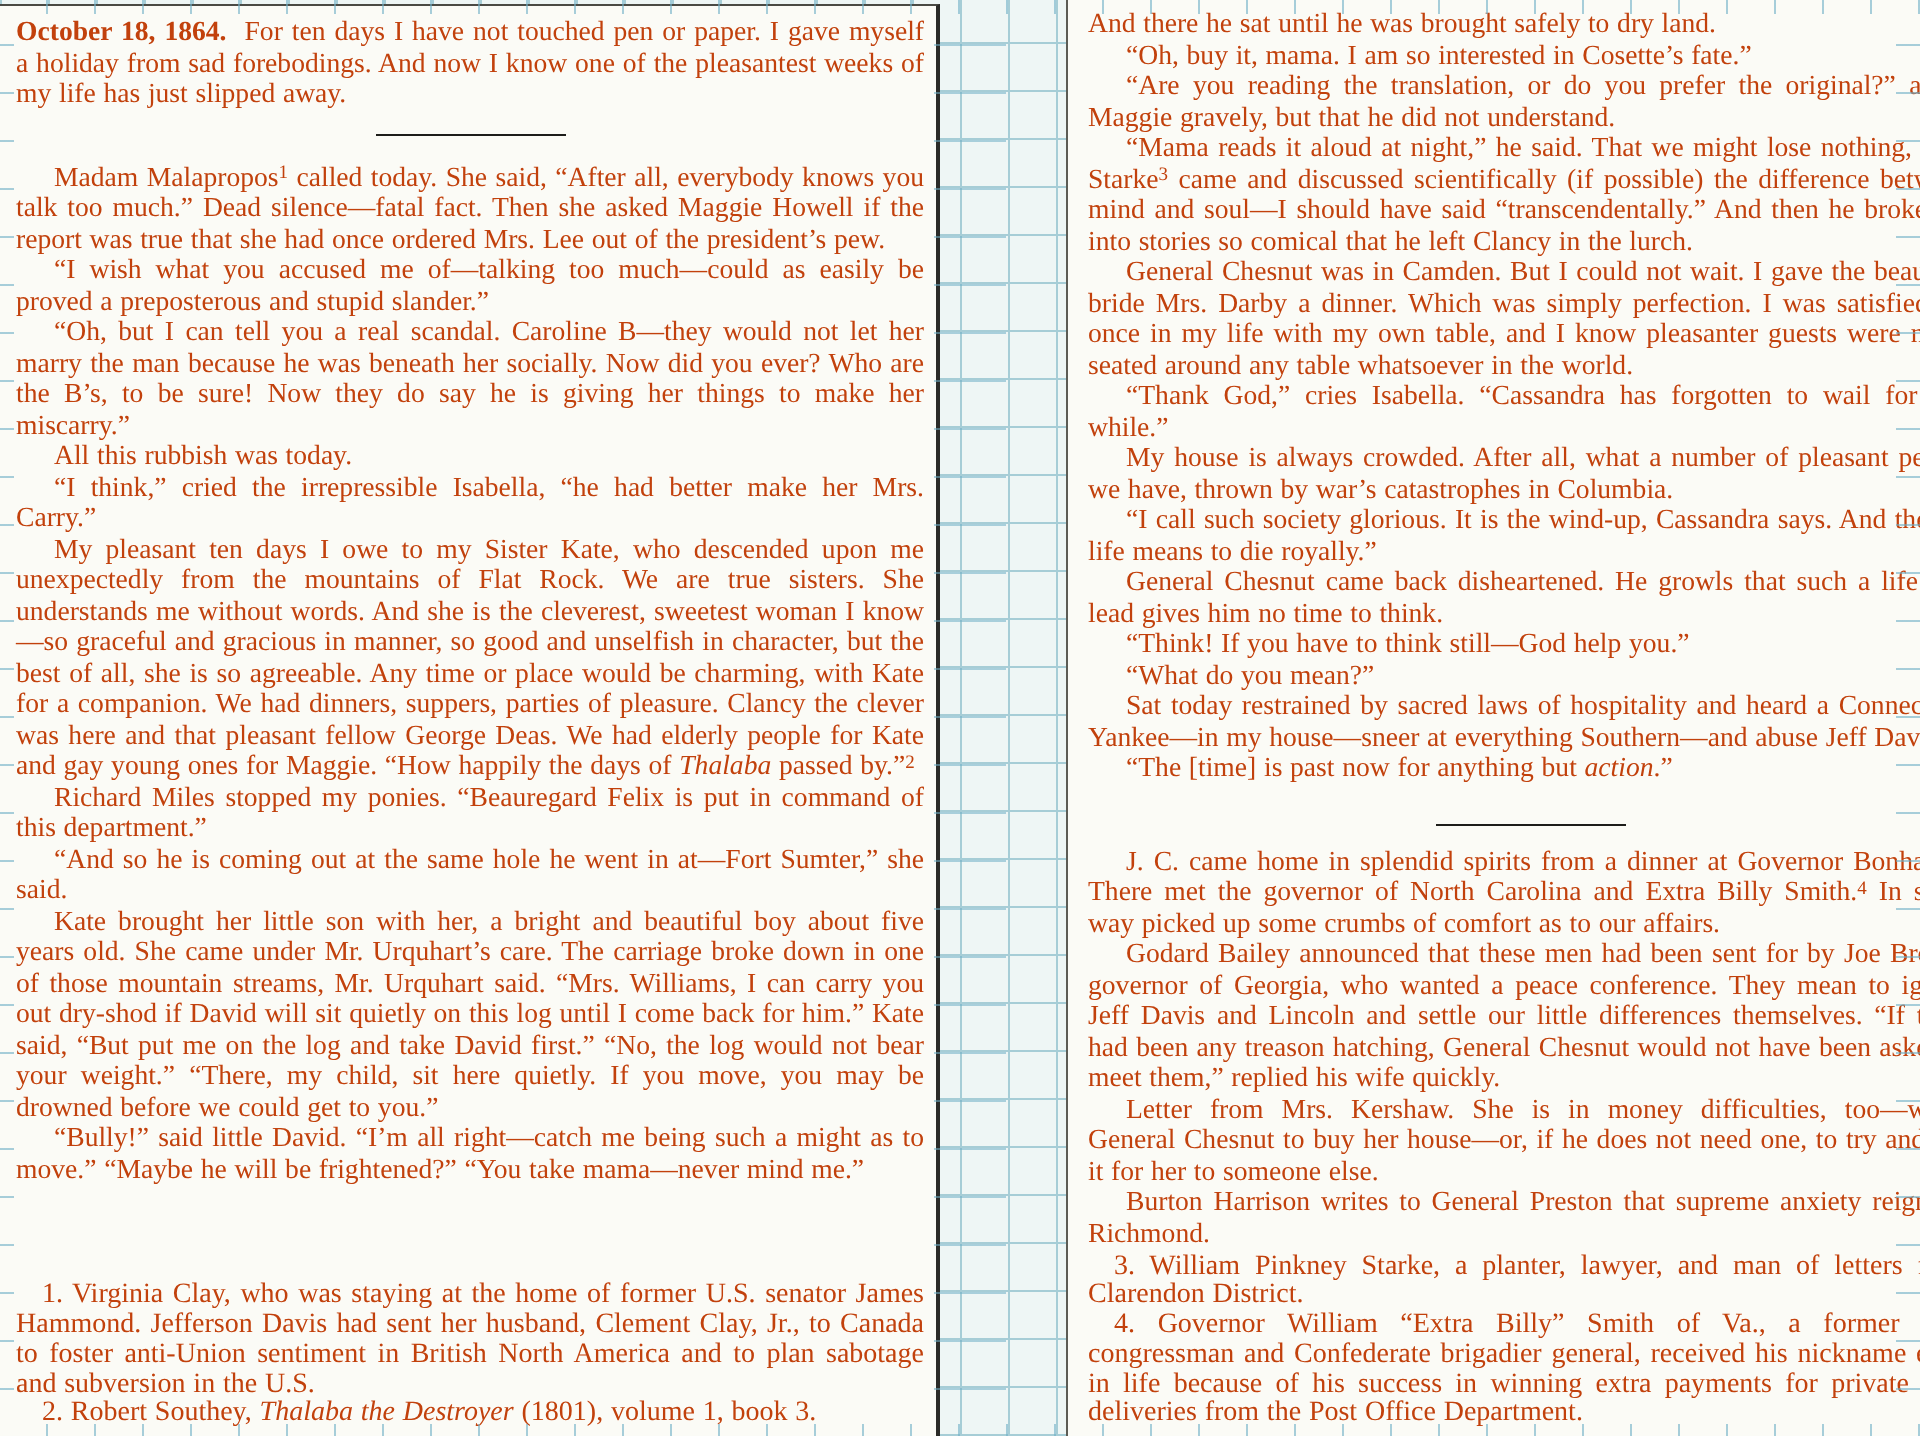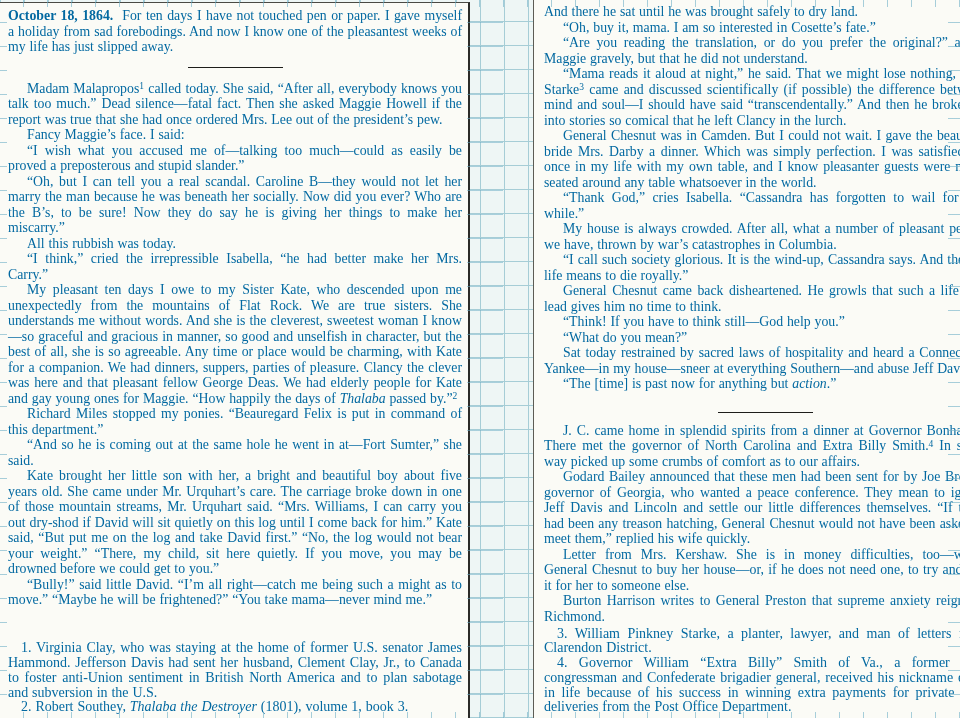--- a/index.html
+++ b/index.html
@@ -10,21 +10,21 @@
     background-image:
       repeating-linear-gradient(0deg,#a6cdd6 0 1px,transparent 1px 24px),
       repeating-linear-gradient(90deg,#a6cdd6 0 1px,transparent 1px 24px);
   }
   .page{position:absolute;z-index:1;background:#fbfbf6;box-sizing:border-box;}
   .page-left{left:0;top:2px;width:470px;height:716px;border-top:1px solid #4a4a44;border-right:2px solid #2b2b28;}
   .page-right{left:489px;top:0;width:459px;height:718px;border-left:1px solid #5c5c55;border-right:2px solid #2b2b28;margin-left:44px;}
   .content{
     position:relative;height:100%;box-sizing:border-box;overflow:hidden;
     display:flex;flex-direction:column;
-    font-size:13.8px;line-height:15.5px;color:#0369a1;
+    font-size:13.8px;line-height:15.5px;color:#c2410c;
     text-align:justify;word-spacing:0.4px;justify-content:flex-end;
   }
   .page-left .content{padding:5px 6px 3px 8px;}
   .page-right .content{padding:4px 4px 3px 10px;}
   .para{margin:0;}
   .para.indent{text-indent:19px;}
   .b{font-weight:700;}
   .i{font-style:italic;}
   .sp{margin-right:9px;}
   .sup{font-size:9.5px;line-height:0;position:relative;top:-3.5px;}
@@ -46,21 +46,20 @@
 </style>
 </head>
 <body>
 
 <div class="sheet">
   <div class="page page-left">
     <div class="content col-0" id="col-0">
         <p class="para"><span class="b sp">October 18, 1864.</span><span>For ten days I have not touched pen or paper. I gave myself a holiday from sad forebodings. And now I know one of the pleasantest weeks of my life has just slipped away.</span></p>
         <div class="divider"></div>
         <p class="para indent"><span>Madam Malapropos</span><span class="sup">1</span><span> called today. She said, “After all, everybody knows you talk too much.” Dead silence—fatal fact. Then she asked Maggie Howell if the report was true that she had once ordered Mrs. Lee out of the president’s pew.</span></p>
-        <p class="para indent"><span>Fancy Maggie’s face. I said:</span></p>
         <p class="para indent"><span>“I wish what you accused me of—talking too much—could as easily be proved a preposterous and stupid slander.”</span></p>
         <p class="para indent"><span>“Oh, but I can tell you a real scandal. Caroline B—they would not let her marry the man because he was beneath her socially. Now did you ever? Who are the B’s, to be sure! Now they do say he is giving her things to make her miscarry.”</span></p>
         <p class="para indent"><span>All this rubbish was today.</span></p>
         <p class="para indent"><span>“I think,” cried the irrepressible Isabella, “he had better make her Mrs. Carry.”</span></p>
         <p class="para indent"><span>My pleasant ten days I owe to my Sister Kate, who descended upon me unexpectedly from the mountains of Flat Rock. We are true sisters. She understands me without words. And she is the cleverest, sweetest woman I know—so graceful and gracious in manner, so good and unselfish in character, but the best of all, she is so agreeable. Any time or place would be charming, with Kate for a companion. We had dinners, suppers, parties of pleasure. Clancy the clever was here and that pleasant fellow George Deas. We had elderly people for Kate and gay young ones for Maggie. “How happily the days of </span><span class="i">Thalaba</span><span> passed by.”</span><span class="sup">2</span></p>
         <p class="para indent"><span>Richard Miles stopped my ponies. “Beauregard Felix is put in command of this department.”</span></p>
         <p class="para indent"><span>“And so he is coming out at the same hole he went in at—Fort Sumter,” she said.</span></p>
         <p class="para indent"><span>Kate brought her little son with her, a bright and beautiful boy about five years old. She came under Mr. Urquhart’s care. The carriage broke down in one of those mountain streams, Mr. Urquhart said. “Mrs. Williams, I can carry you out dry-shod if David will sit quietly on this log until I come back for him.” Kate said, “But put me on the log and take David first.” “No, the log would not bear your weight.” “There, my child, sit here quietly. If you move, you may be drowned before we could get to you.”</span></p>
         <p class="para indent"><span>“Bully!” said little David. “I’m all right—catch me being such a might as to move.” “Maybe he will be frightened?” “You take mama—never mind me.”</span></p>
         <div class="footnotes">

